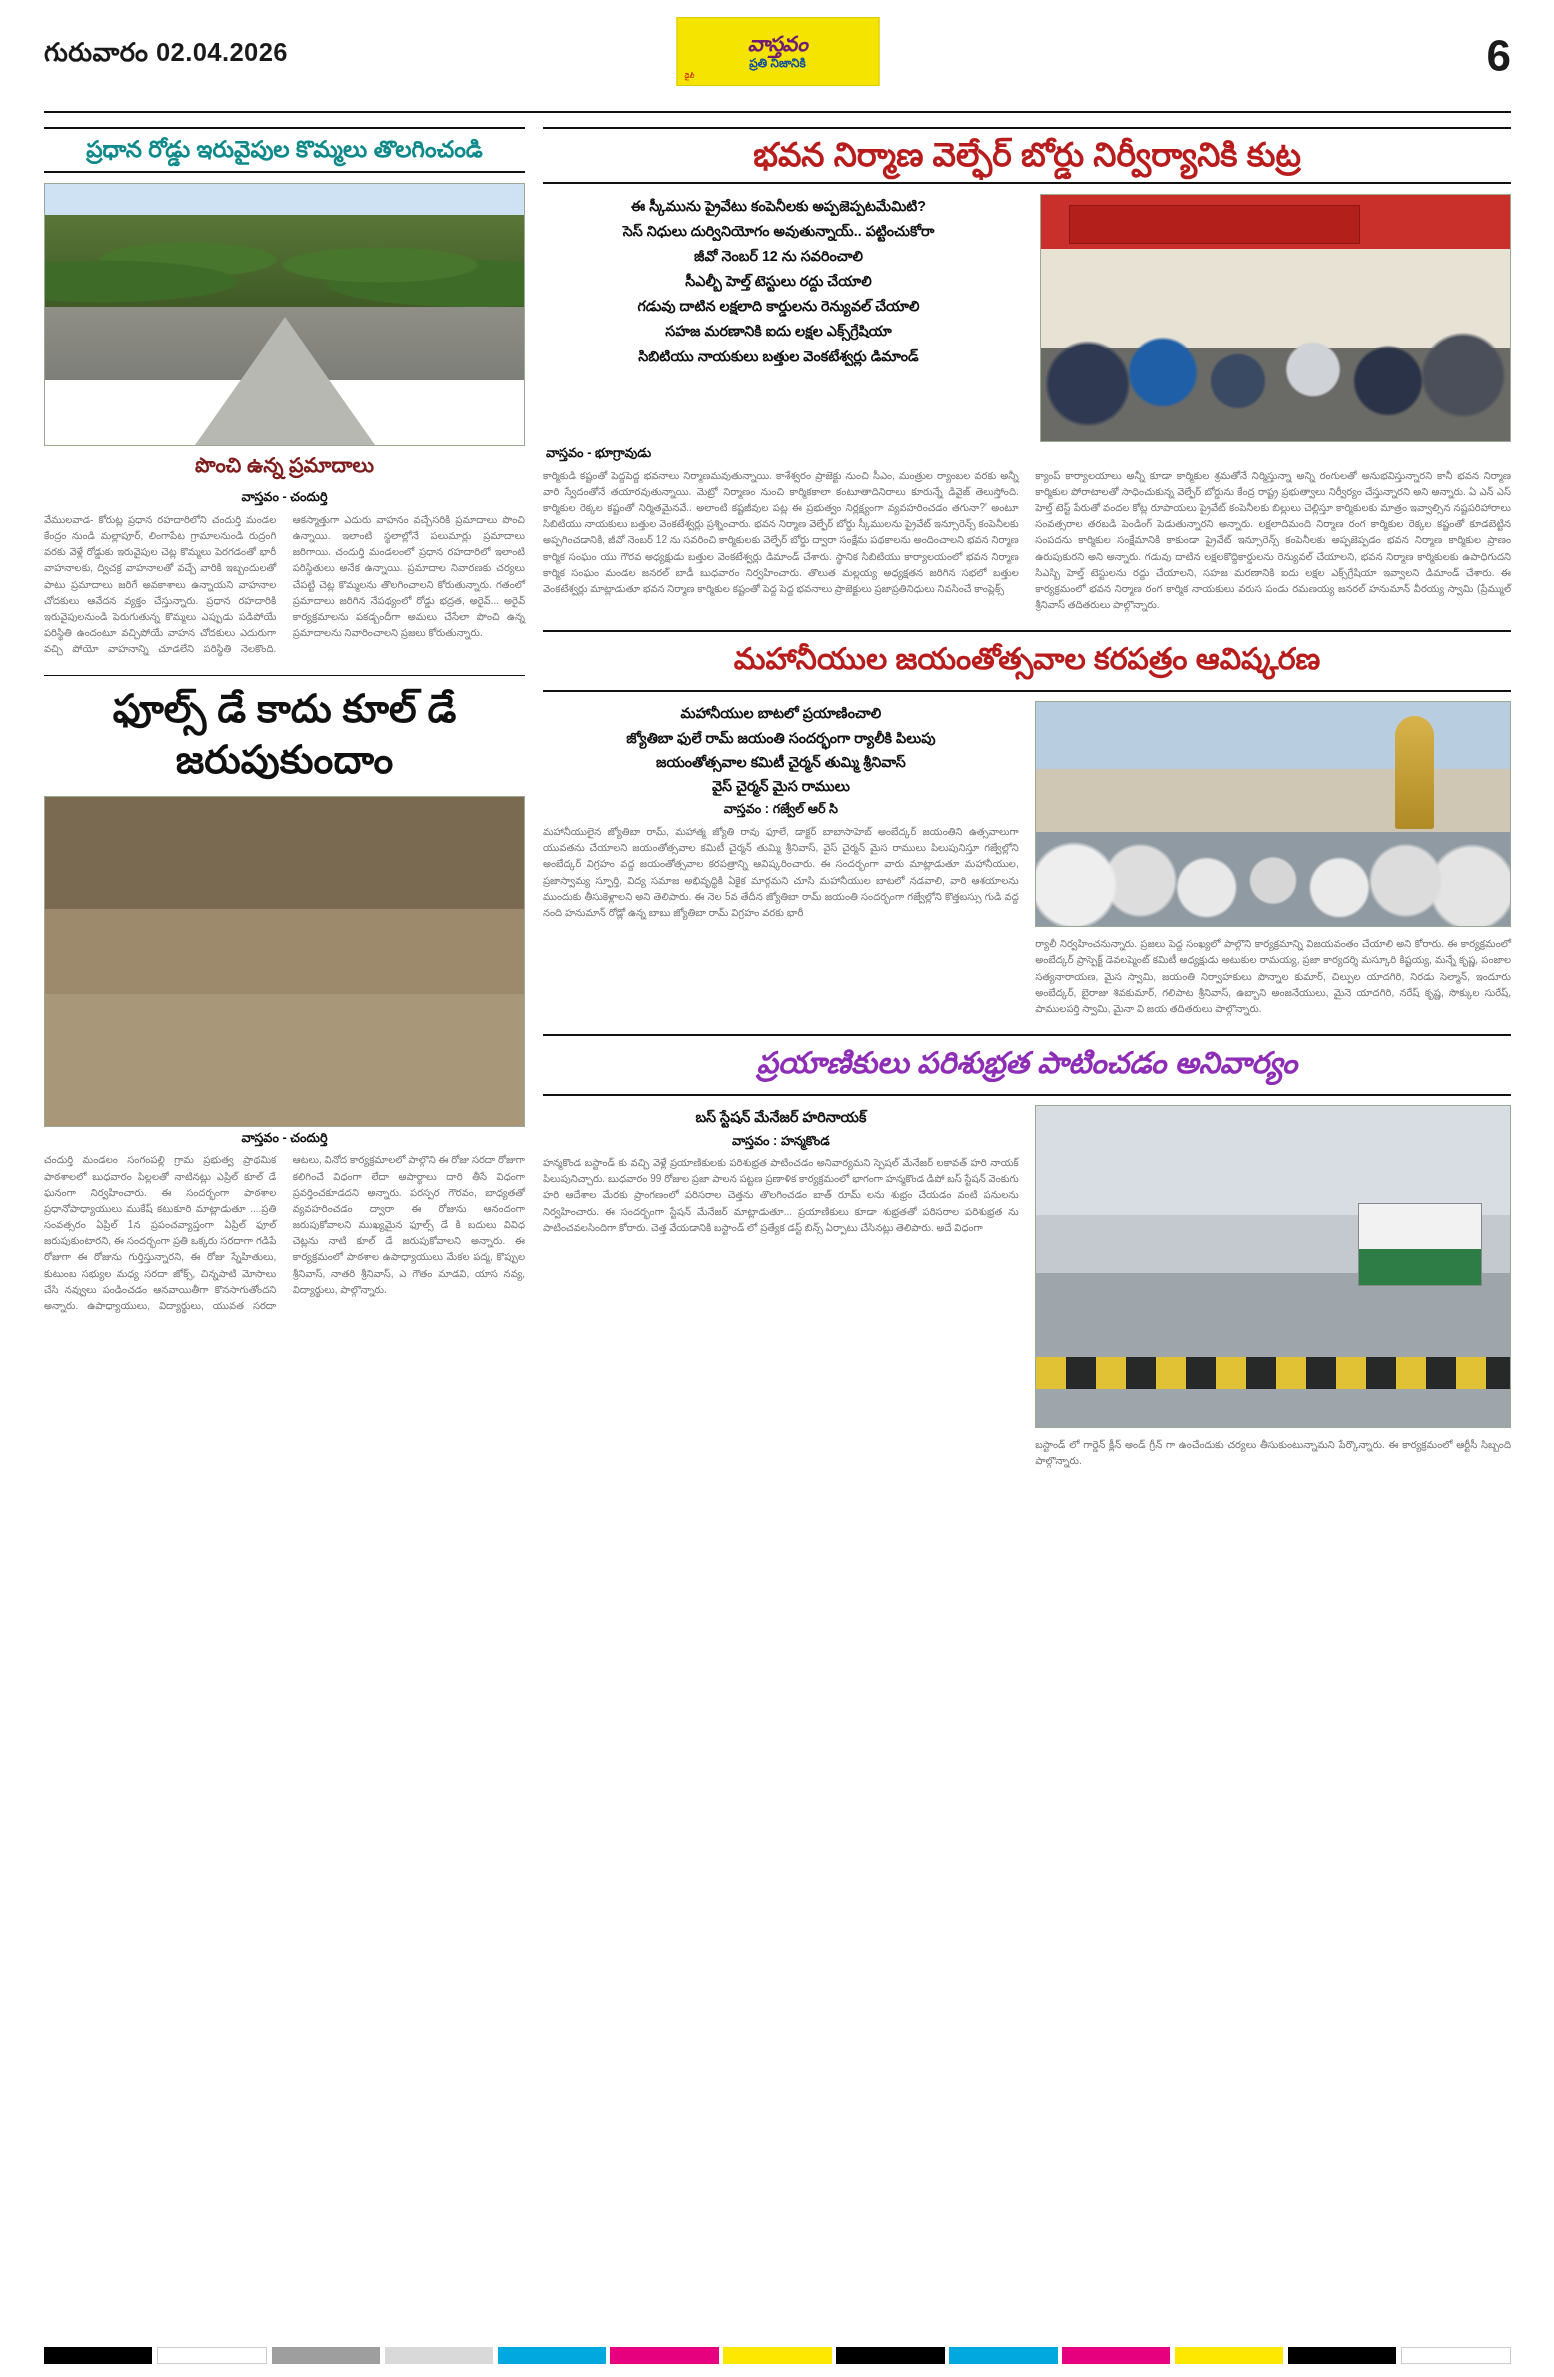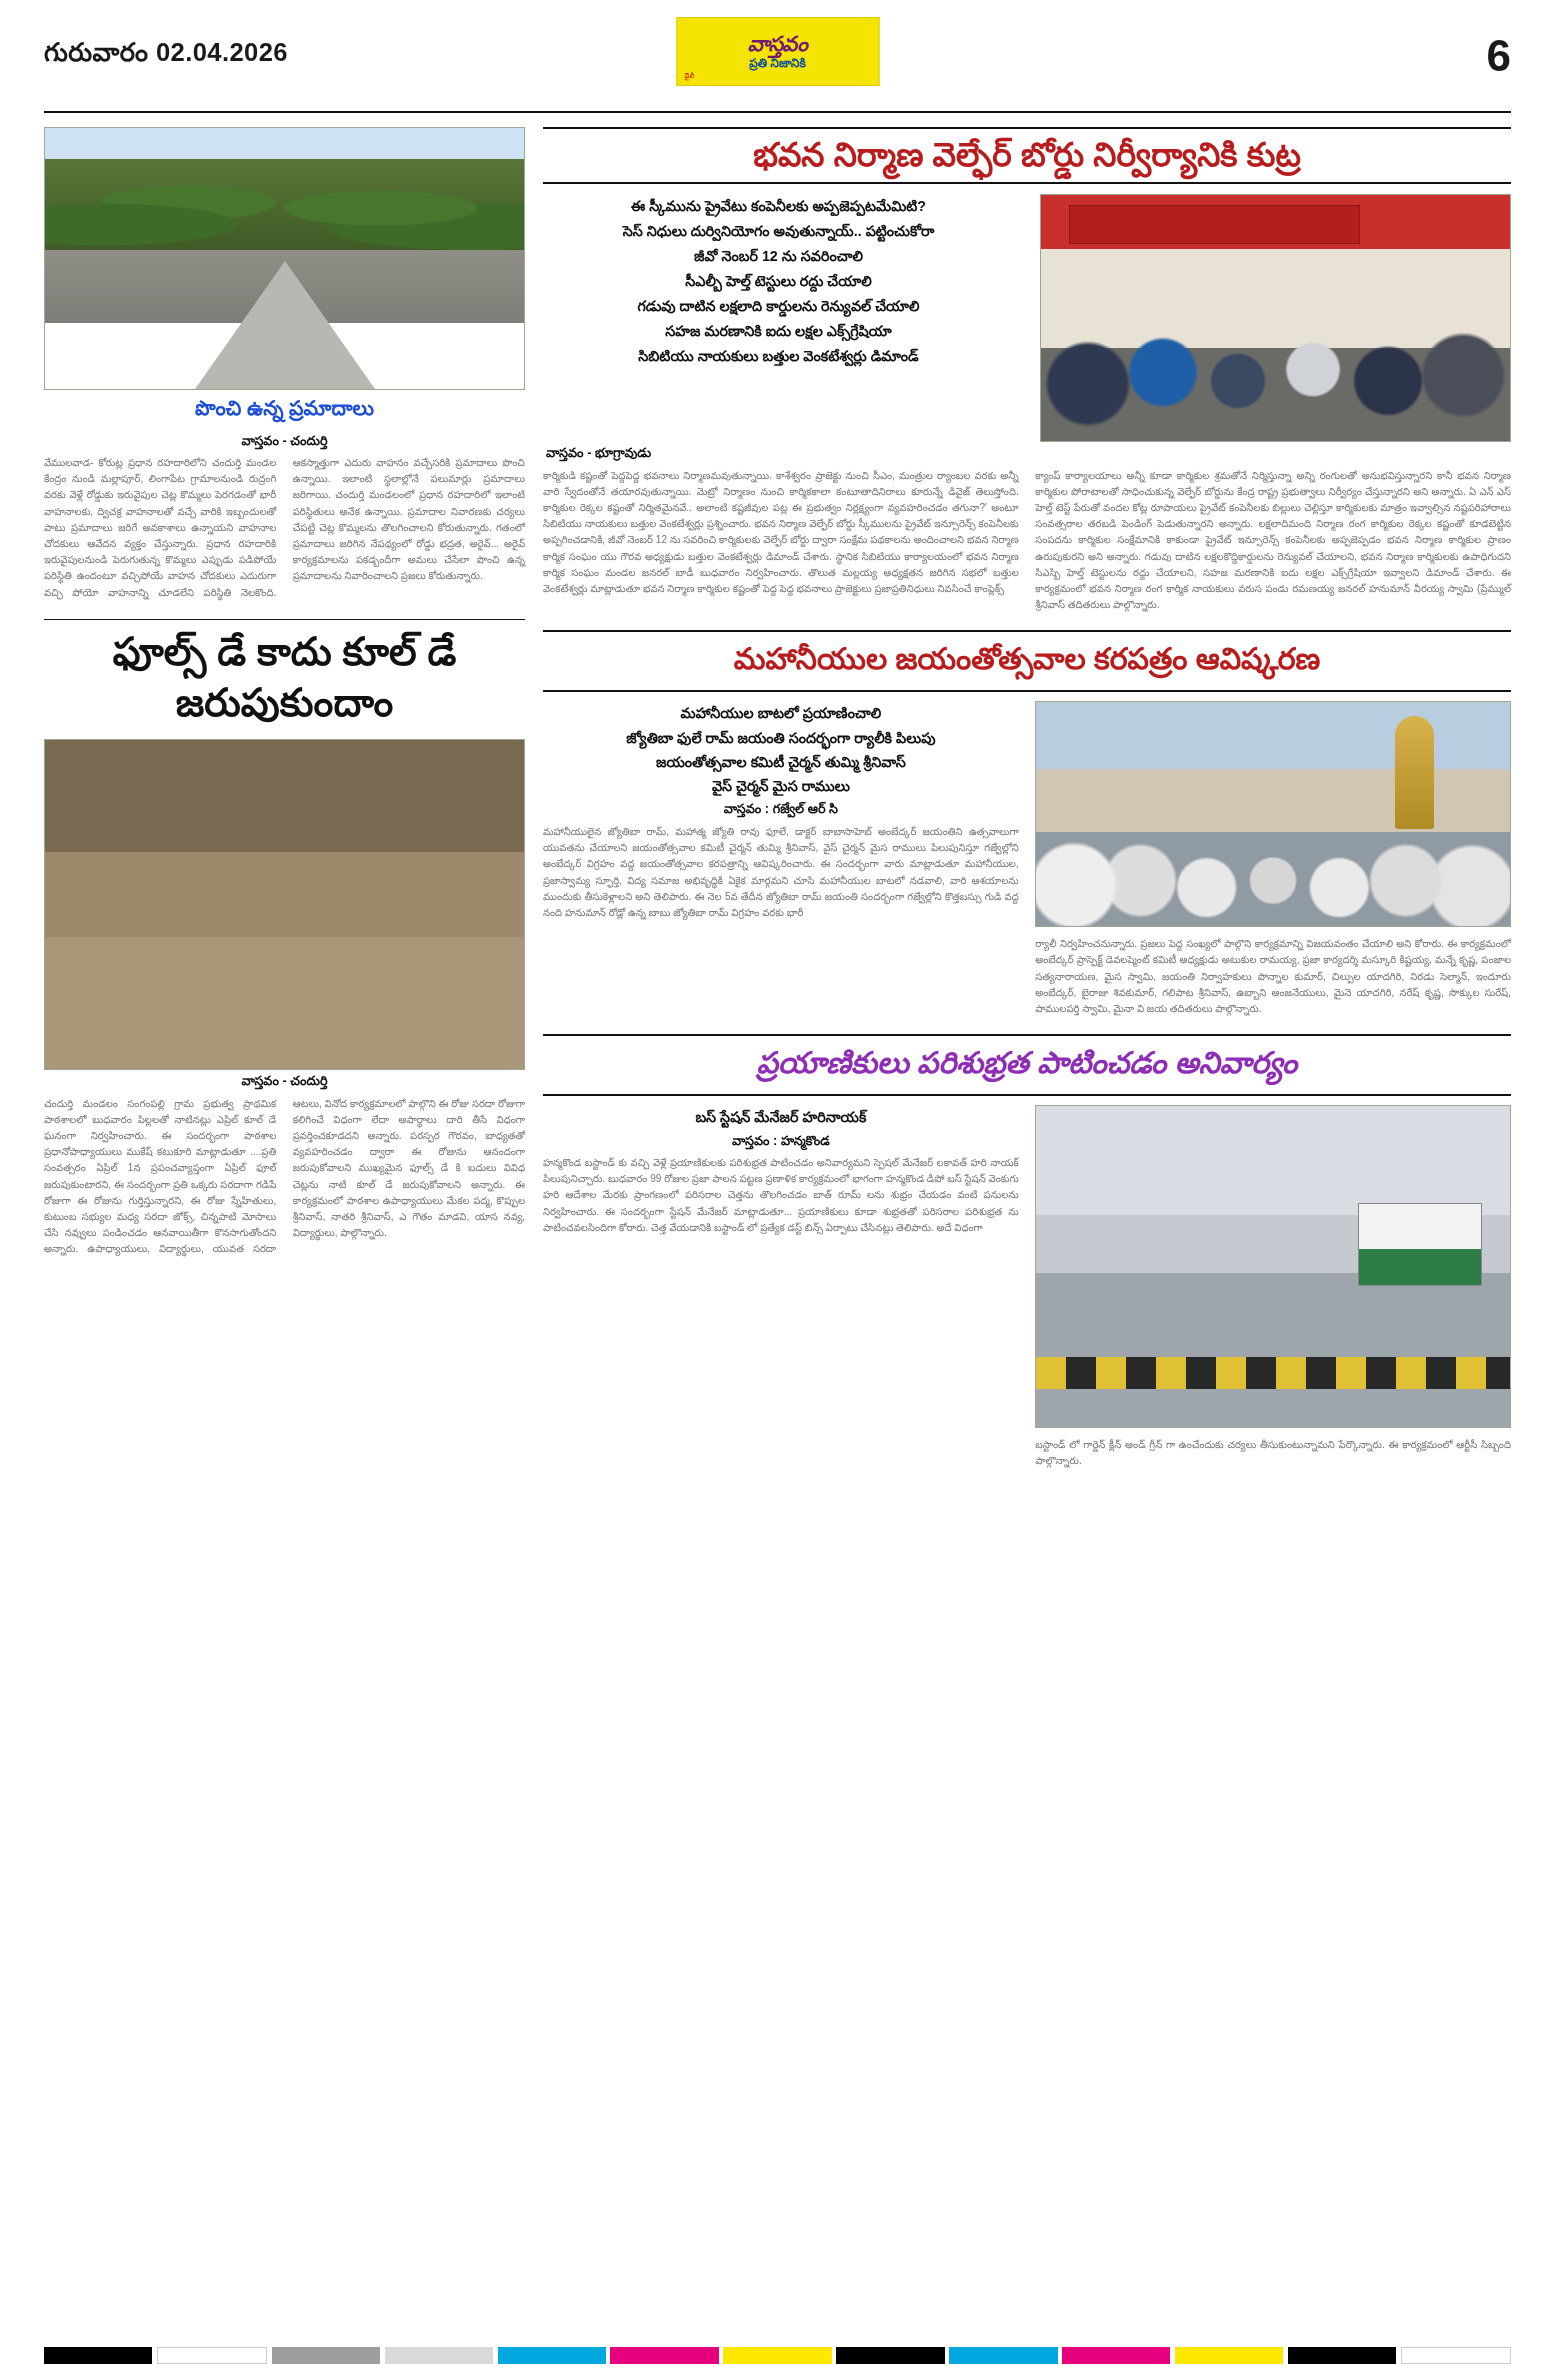--- a/index.html
+++ b/index.html
@@ -121,21 +121,21 @@
     background: #b9c5b0;
     position: relative;
     overflow: hidden;
     border: 0.8px solid #9aa894;
   }
   .caption {
     text-align: center;
     font-size: 20.3px;
     font-weight: bold;
     padding: 7.5px 0 4.5px 0;
-    color: #1d4ed8;
+    color: #7f1d1d;
   }
   .byline {
     text-align: center;
     font-size: 12.8px;
     font-weight: bold;
     padding: 3px 0 4.5px 0;
   }
   .body-text {
     font-size: 10px;
     line-height: 1.62;
@@ -276,20 +276,23 @@
       <div class="tiny">డైలీ</div>
     </div>
     <div class="mast-page">6</div>
   </div>
 
   <div class="content">
 
     <div class="col-left">
 
       <div>
+        <div class="headline-box">
+          <div class="hl-teal">ప్రధాన రోడ్డు ఇరువైపుల కొమ్మలు తొలగించండి</div>
+        </div>
         <div class="photo pic-road"></div>
         <div class="caption">పొంచి ఉన్న ప్రమాదాలు</div>
         <div class="byline">వాస్తవం - చందుర్తి</div>
         <div class="body-text" style="column-count:2; column-gap:16.5px;">వేములవాడ- కోరుట్ల ప్రధాన రహదారిలోని చందుర్తి మండల కేంద్రం నుండి మల్లాపూర్, లింగాపేట గ్రామాలనుండి రుద్రంగి వరకు వెళ్లే రోడ్డుకు ఇరువైపుల చెట్ల కొమ్మలు పెరగడంతో భారీ వాహనాలకు, ద్విచక్ర వాహనాలతో వచ్చే వారికి ఇబ్బందులతో పాటు ప్రమాదాలు జరిగే అవకాశాలు ఉన్నాయని వాహనాల చోదకులు ఆవేదన వ్యక్తం చేస్తున్నారు. ప్రధాన రహదారికి ఇరువైపులనుండి పెరుగుతున్న కొమ్మలు ఎప్పుడు పడిపోయే పరిస్థితి ఉందంటూ వచ్చిపోయే వాహన చోదకులు ఎదురుగా వచ్చి పోయో వాహనాన్ని చూడలేని పరిస్థితి నెలకొంది. ఆకస్మాత్తుగా ఎదురు వాహనం వచ్చేసరికి ప్రమాదాలు పొంచి ఉన్నాయి. ఇలాంటి స్థలాల్లోనే పలుమార్లు ప్రమాదాలు జరిగాయి. చందుర్తి మండలంలో ప్రధాన రహదారిలో ఇలాంటి పరిస్థితులు అనేక ఉన్నాయి. ప్రమాదాల నివారణకు చర్యలు చేపట్టి చెట్ల కొమ్మలను తొలగించాలని కోరుతున్నారు. గతంలో ప్రమాదాలు జరిగిన నేపథ్యంలో రోడ్డు భద్రత, అరైవ్... అరైవ్ కార్యక్రమాలను పకడ్బందీగా అమలు చేసేలా పొంచి ఉన్న ప్రమాదాలను నివారించాలని ప్రజలు కోరుతున్నారు.</div>
       </div>
 
       <div style="margin-top:18px;">
         <div class="hr-thin"></div>
         <div class="hl-black-big">ఫూల్స్ డే కాదు కూల్ డే</div>
         <div class="hl-black-big">జరుపుకుందాం</div>

